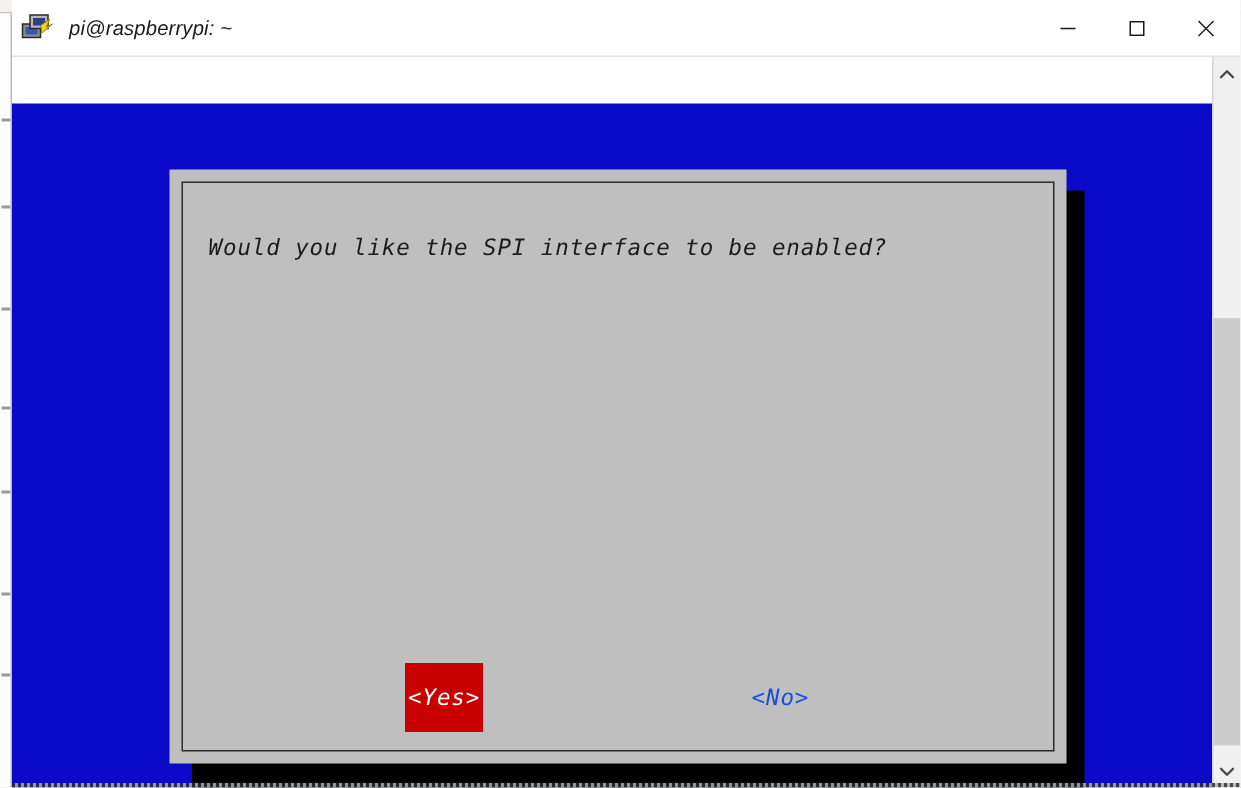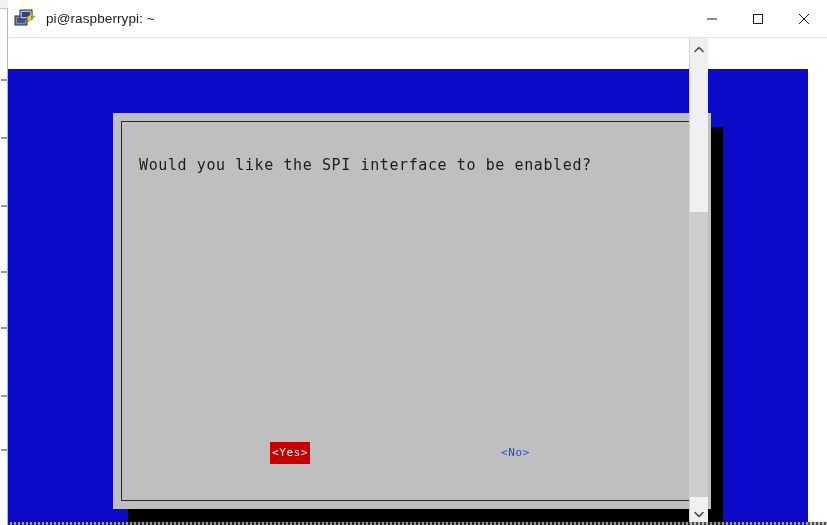--- a/index.html
+++ b/index.html
@@ -45,22 +45,23 @@
     position: absolute;
     left: 1px;
     width: 6px; height: 2px;
     background: #9a9a9a;
   }
 
   
   .putty-window {
     position: absolute;
     left: 8px; top: 0px;
-    width: 700px; height: 525px;
+    width: 819px; height: 525px;
     background: #ffffff;
+    font-style: italic;
   }
 
   
   .titlebar {
     position: absolute;
     left: 0; top: 0;
     width: 819px; height: 38px;
     background: #ffffff;
     border-bottom: 1px solid #e3e3e3;
     display: flex;
@@ -167,24 +168,24 @@
   .dialog-buttons {
     position: absolute;
     left: 0;
     bottom: 36px;
     width: 100%;
     height: 22px;
   }
   .btn {
     position: absolute;
     font-family: "DejaVu Sans Mono", "Liberation Mono", monospace;
-    font-size: 11px;
+    font-size: 15px;
     letter-spacing: 0.6px;
     line-height: 22px;
-    padding: 0 2px;
+    padding: 12px 2px;
     white-space: nowrap;
     cursor: default;
     user-select: none;
   }
   .btn-yes {
     left: 148px;
     background: #c80000;
     color: #ffffff;
   }
   .btn-no {

